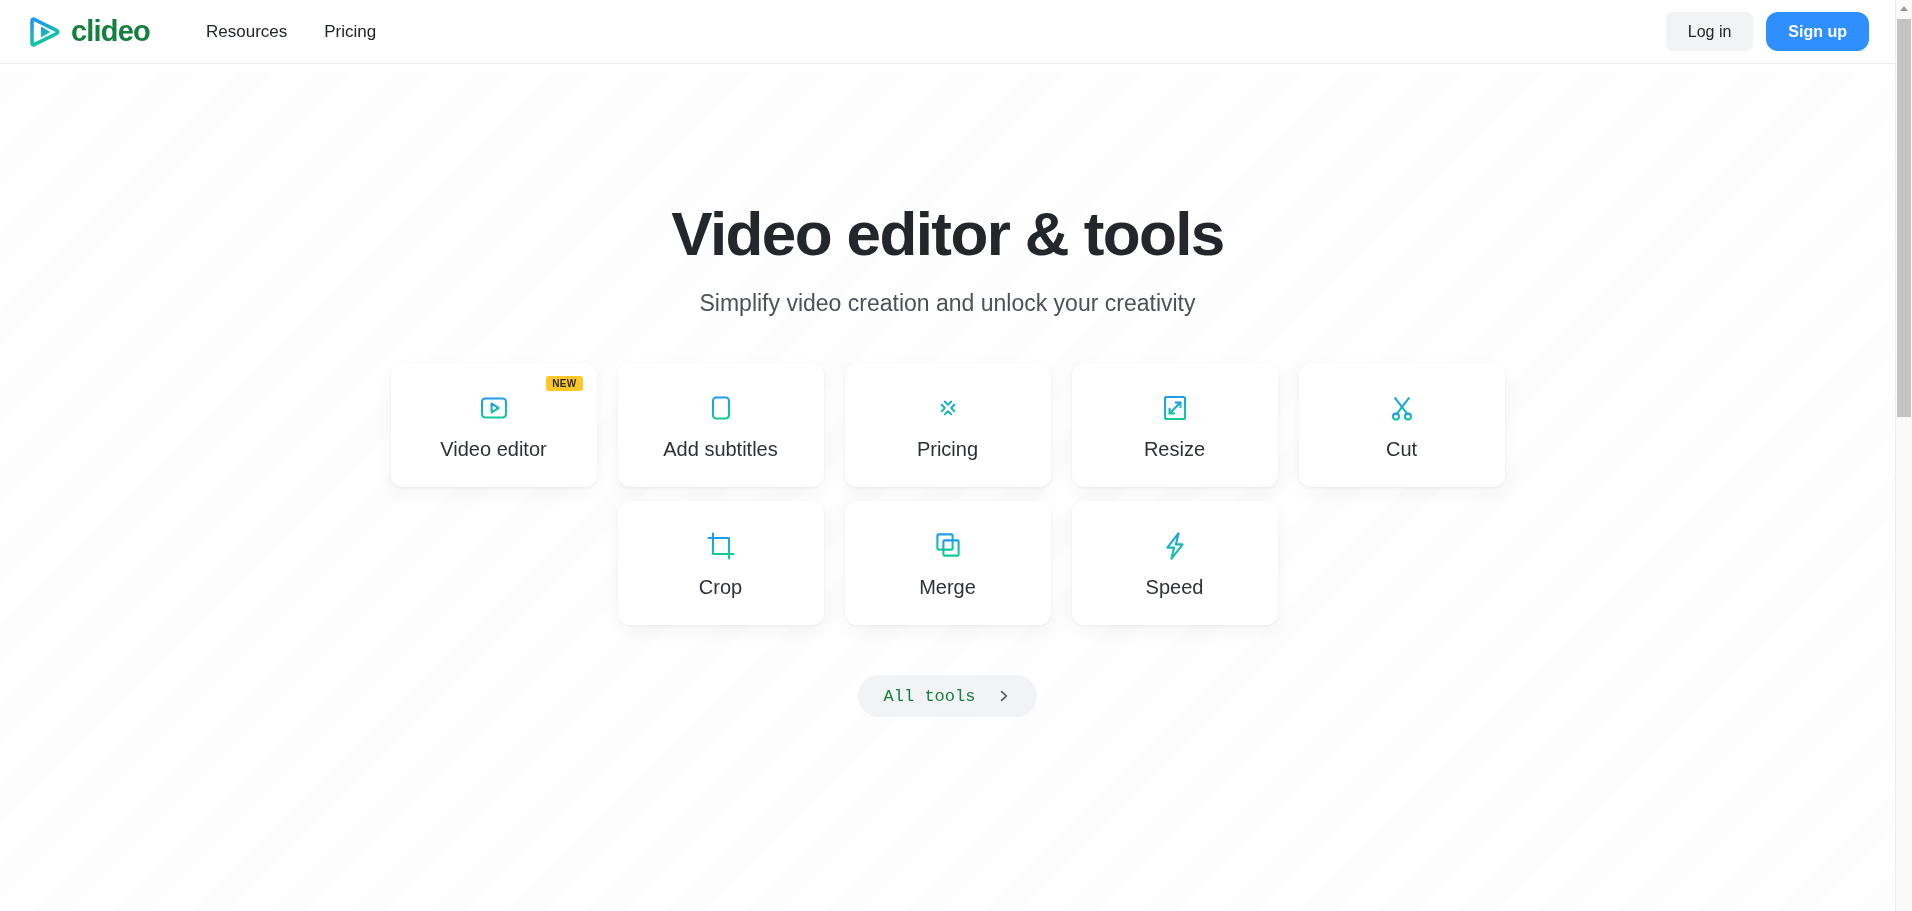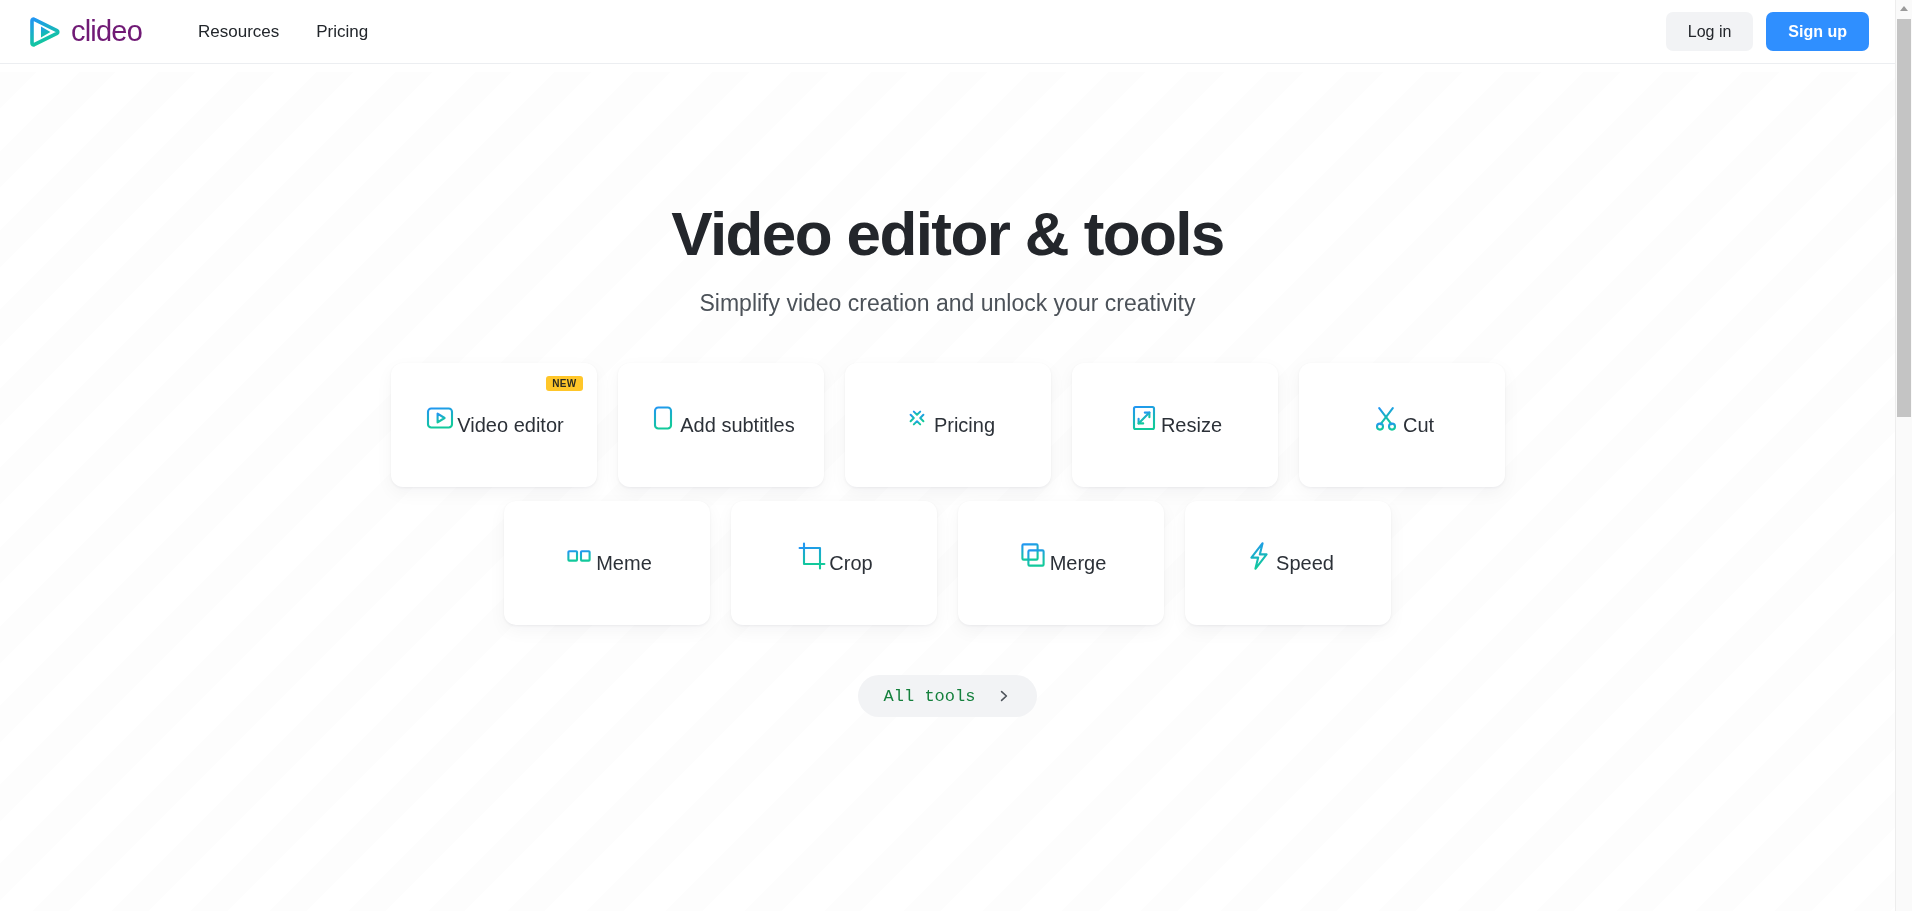--- a/index.html
+++ b/index.html
@@ -38,22 +38,22 @@
     display: flex;
     align-items: center;
     gap: 9px;
     margin-left: 28px;
     text-decoration: none;
     cursor: pointer;
   }
   #brand .logo-mark { width: 34px; height: 34px; display: block; }
   #brand .logo-word {
     font-size: 29px;
-    font-weight: 400;
-    color: #701a75;
+    font-weight: 700;
+    color: #15803d;
     letter-spacing: -0.8px;
     line-height: 1;
     font-family: "Liberation Sans", sans-serif;
   }
 
   #nav {
     display: flex;
     align-items: center;
     gap: 37px;
     margin-left: 56px;
@@ -83,21 +83,21 @@
     color: #23262b;
     font-size: 16px;
     font-family: "Liberation Sans", sans-serif;
     cursor: pointer;
     line-height: 39px;
   }
   .btn-signup {
     height: 39px;
     padding: 0 22px;
     border: none;
-    border-radius: 7px;
+    border-radius: 12px;
     background: #2f8fff;
     color: #ffffff;
     font-size: 16px;
     font-weight: 600;
     font-family: "Liberation Sans", sans-serif;
     cursor: pointer;
     line-height: 39px;
   }
 
   
@@ -143,20 +143,21 @@
   #row2 { margin-top: 14px; }
 
   .tool-card {
     position: relative;
     width: 206px;
     height: 124px;
     background: #ffffff;
     border-radius: 12px;
     box-shadow: 0 1px 3px rgba(20,25,35,0.055), 0 6px 18px rgba(20,25,35,0.045);
     display: flex;
+    flex-direction: column;
     align-items: center;
     justify-content: center;
     cursor: pointer;
     text-decoration: none;
   }
 
   .tool-icon {
     width: 34px;
     height: 34px;
     display: block;
@@ -339,32 +340,20 @@
             <circle cx="11.0" cy="25.6" r="3.0"></circle>
             <circle cx="23.0" cy="25.6" r="3.0"></circle>
           </g>
         </svg>
         <span class="tool-label">Cut</span>
       </a>
     </div>
 
     <div class="tool-row" id="row2">
 
-      <a class="tool-card" href="#">
-        <svg class="tool-icon" viewBox="0 0 34 34">
-          <g fill="none" stroke="url(#lgTool)" stroke-width="2.1" stroke-linecap="round">
-            <rect x="6.4" y="12.2" width="8.6" height="9.4" rx="0.8"></rect>
-            <rect x="19.0" y="12.2" width="8.6" height="9.4" rx="0.8"></rect>
-            <line x1="15.0" y1="14.6" x2="19.0" y2="14.6"></line>
-            <line x1="2.8" y1="14.6" x2="6.4" y2="14.6"></line>
-            <line x1="27.6" y1="14.6" x2="31.2" y2="14.6"></line>
-          </g>
-        </svg>
-        <span class="tool-label">Meme</span>
-      </a>
 
       <a class="tool-card" href="#">
         <svg class="tool-icon" viewBox="0 0 34 34">
           <g fill="none" stroke="url(#lgTool)" stroke-width="2.1" stroke-linecap="round" stroke-linejoin="round">
             <polyline points="9.0,4.6 9.0,25.0 29.4,25.0"></polyline>
             <polyline points="4.6,9.0 25.0,9.0 25.0,29.4"></polyline>
           </g>
         </svg>
         <span class="tool-label">Crop</span>
       </a>

